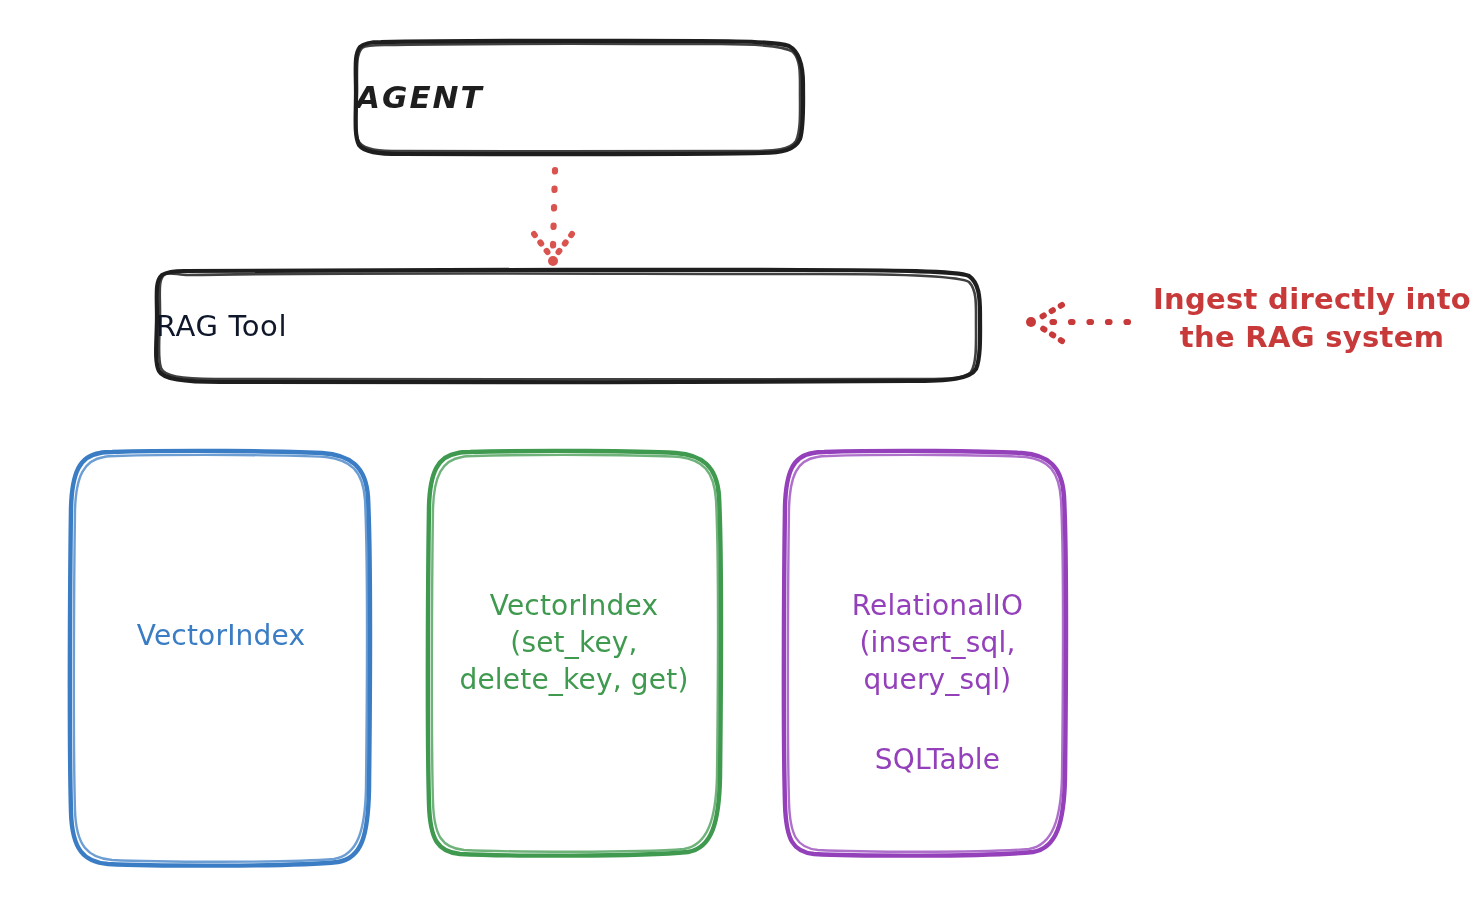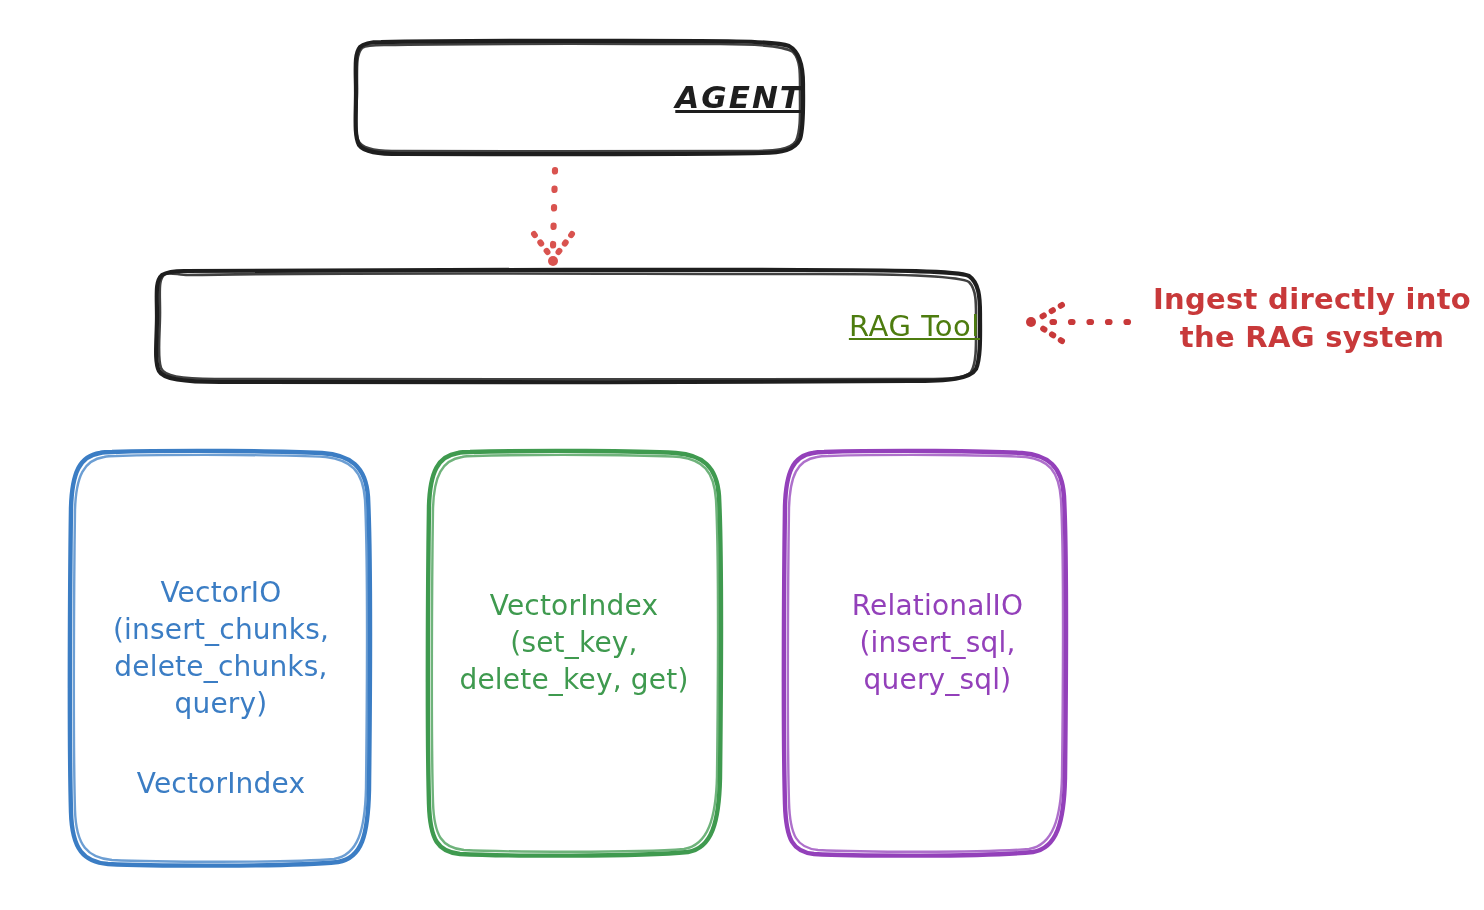--- a/index.html
+++ b/index.html
@@ -20,25 +20,24 @@
     position: absolute;
     top: 0;
     left: 0;
     width: 1484px;
     height: 910px;
   }
 
   
   .node-label {
     position: absolute;
-    text-align: right;
+    text-align: left;
     line-height: 1.30;
     white-space: pre-line;
     user-select: none;
-    text-decoration: underline;
   }
 
   
   #agent-label {
     left: 356px;
     top: 77px;
     width: 447px;
     font-family: "DejaVu Sans", sans-serif;
     font-style: italic;
     font-weight: 700;
@@ -49,21 +48,21 @@
 
   
   #ragtool-label {
     left: 156px;
     top: 308px;
     width: 824px;
     font-family: "DejaVu Sans", sans-serif;
     font-weight: 400;
     font-size: 29px;
     letter-spacing: 0.6px;
-    color: #4d7c0f;
+    color: #0f172a;
   }
 
   .store-label {
     position: absolute;
     text-align: center;
     line-height: 1.32;
     white-space: pre-line;
     font-family: "DejaVu Sans", sans-serif;
     font-weight: 400;
     font-size: 28px;
@@ -234,33 +233,30 @@
          C 790 476, 797 460, 817 457
          C 821 456, 824 456, 828 456 Z"></path>
   </g>
 </svg>
 
 <div class="node-label" id="agent-label">AGENT</div>
 
 <div class="node-label" id="ragtool-label">RAG Tool</div>
 
 <div class="store-label" id="vectorio-label">
-  <span>VectorIO
-(insert_chunks,
-delete_chunks,
-query)</span>
   <span class="store-sub">VectorIndex</span>
 </div>
 
 <div class="store-label" id="keyvalueio-label">
   <span>VectorIndex
 (set_key,
 delete_key, get)</span>
 </div>
 
 <div class="store-label" id="relationalio-label">
   <span>RelationalIO
 (insert_sql,
 query_sql)</span>
+  <span class="store-sub">SQLTable</span>
 </div>
 
 <div id="ingest-note">Ingest directly into
 the RAG system</div>
 
 </body></html>

